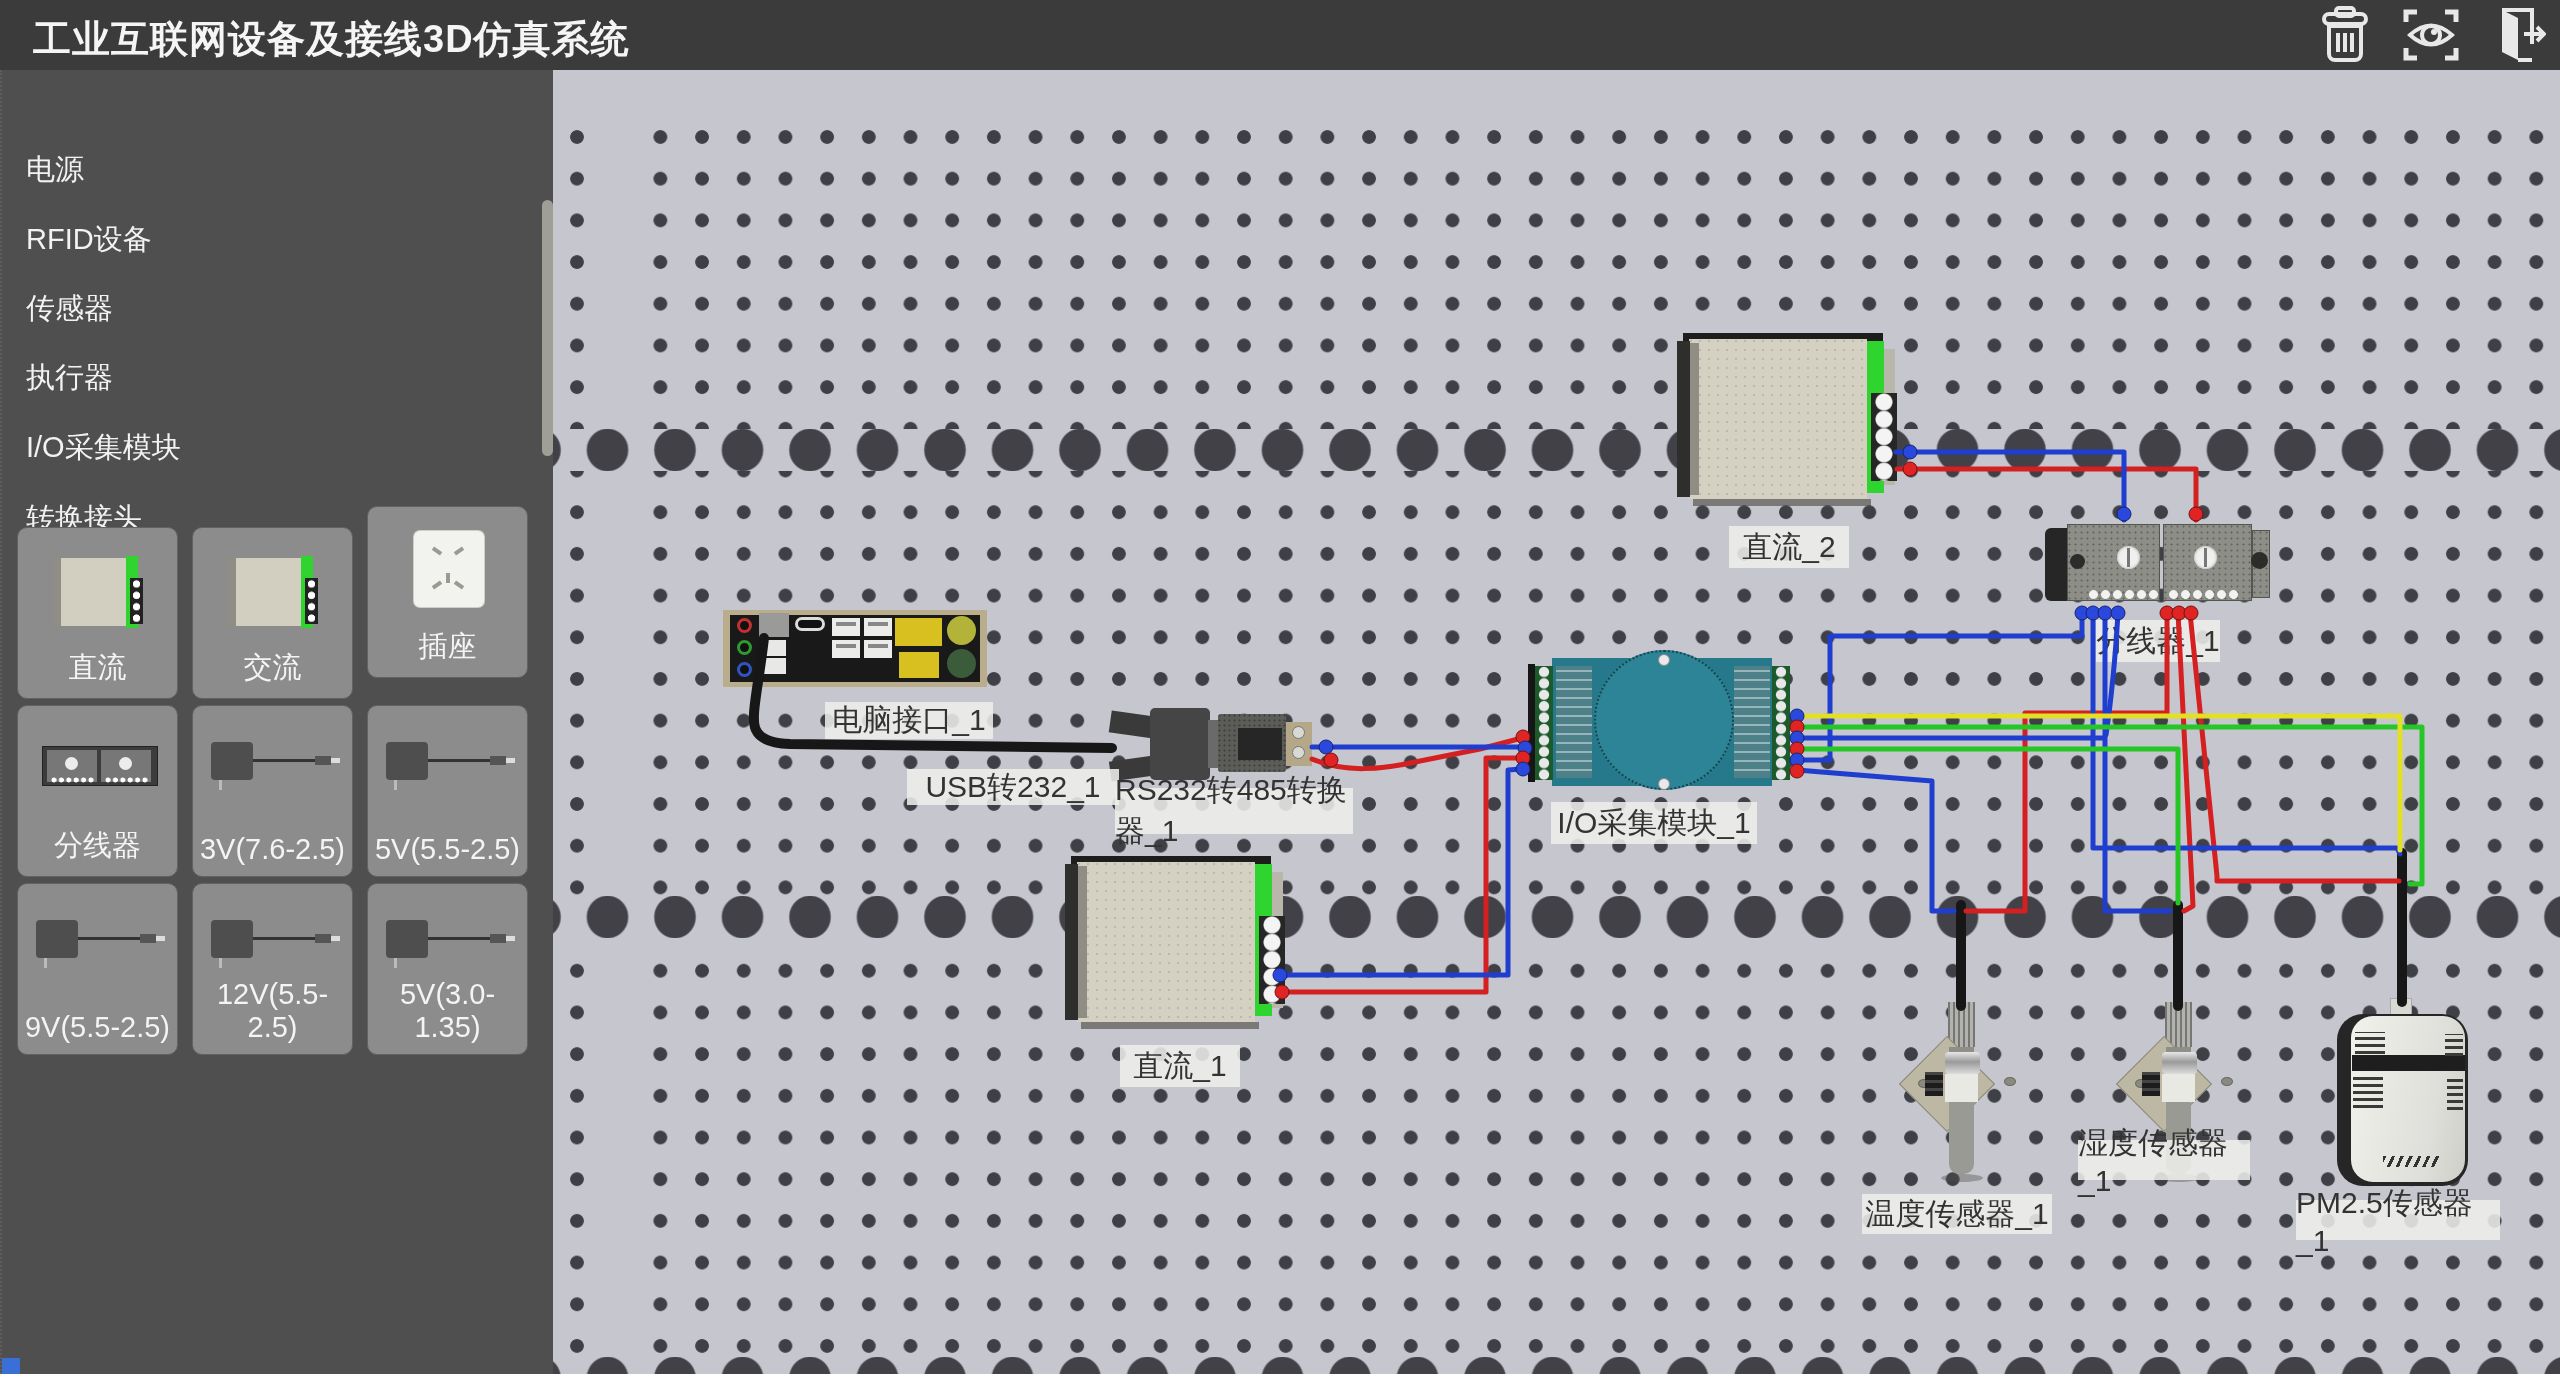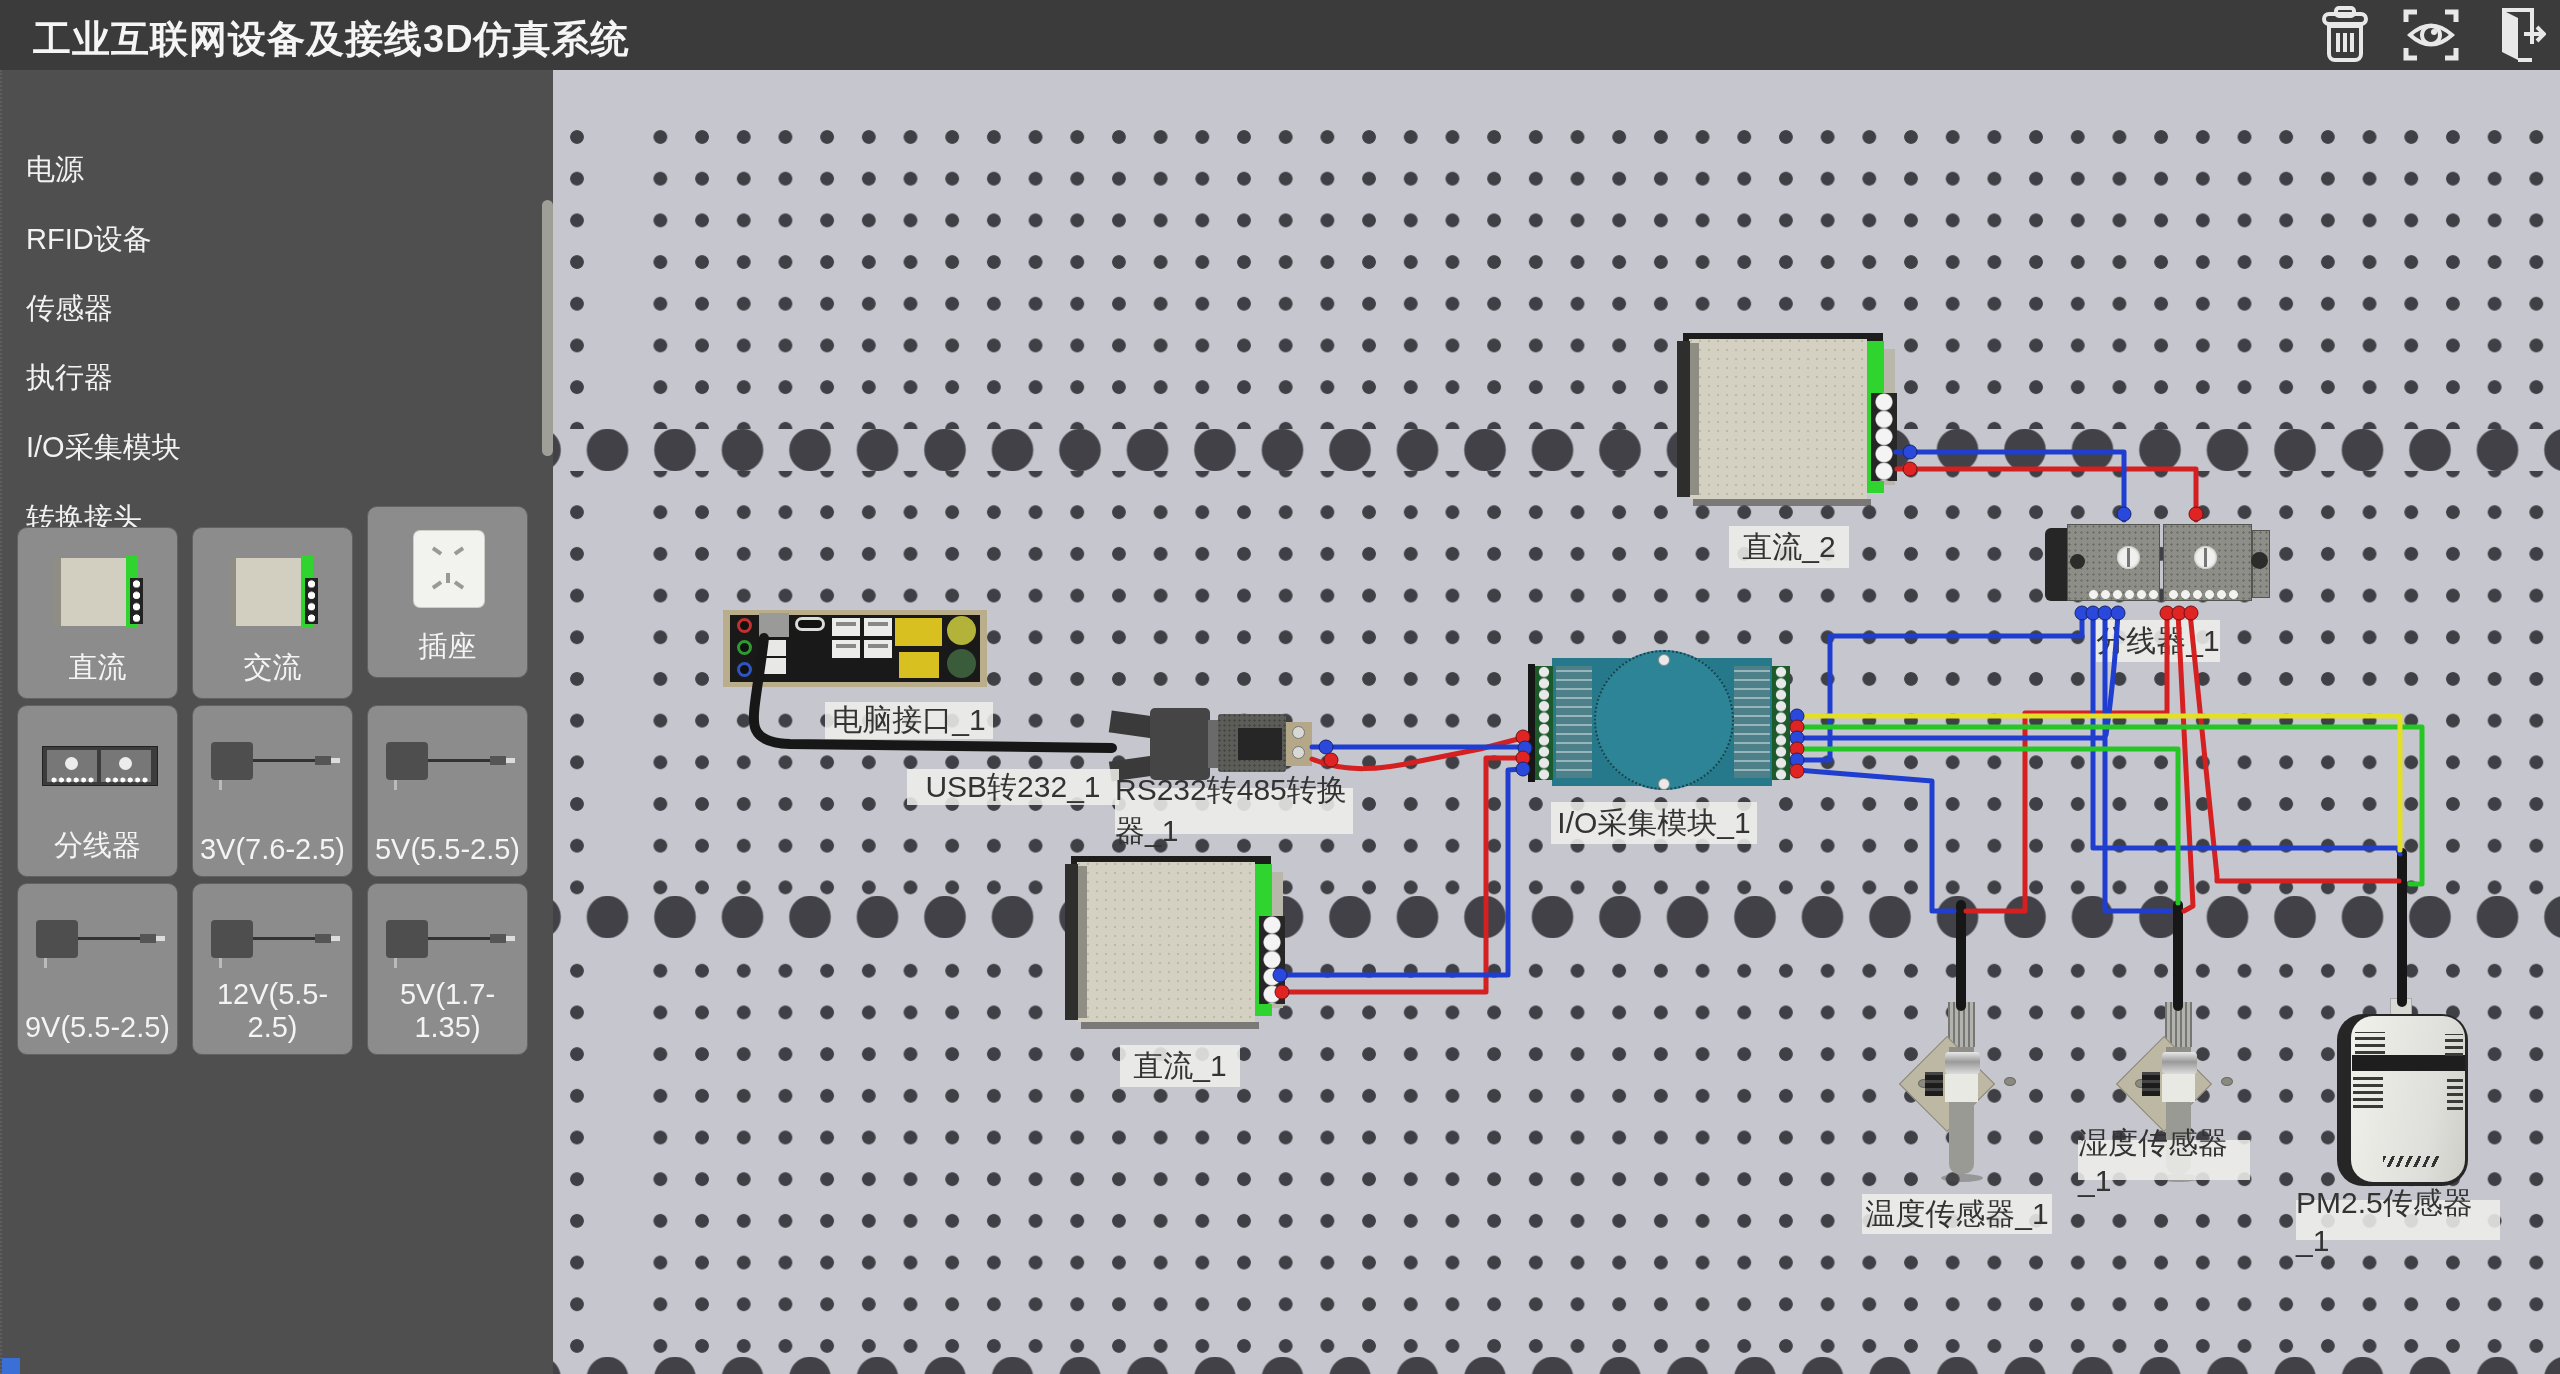--- a/index.html
+++ b/index.html
@@ -434,21 +434,21 @@
     <div class="card-label">12V(5.5-2.5)</div>
   </div>
   <div class="card" style="left:365px; top:813px;">
     <div class="ic-adpt">
         <div class="body"></div>
         <div class="prong"></div>
         <div class="cord"></div>
         <div class="plug"></div>
         <div class="tip"></div>
       </div>
-    <div class="card-label">5V(1.7-1.35)</div>
+    <div class="card-label">5V(3.0-1.35)</div>
   </div>
   <div id="corner-blue"></div>
 </div>
 
 <div id="topbar">
   <div id="title">工业互联网设备及接线3D仿真系统</div>
   <svg class="tb-icon" style="left:2316px;" viewBox="0 0 58 58">
     <rect x="20" y="2" width="18" height="8" rx="3" fill="none" stroke="#e8e8e8" stroke-width="4"></rect>
     <rect x="8" y="8" width="42" height="10" rx="5" fill="none" stroke="#e8e8e8" stroke-width="4"></rect>
     <path d="M13,20 h32 v28 a6,6 0 0 1 -6,6 h-20 a6,6 0 0 1 -6,-6 z" fill="none" stroke="#e8e8e8" stroke-width="4"></path>

